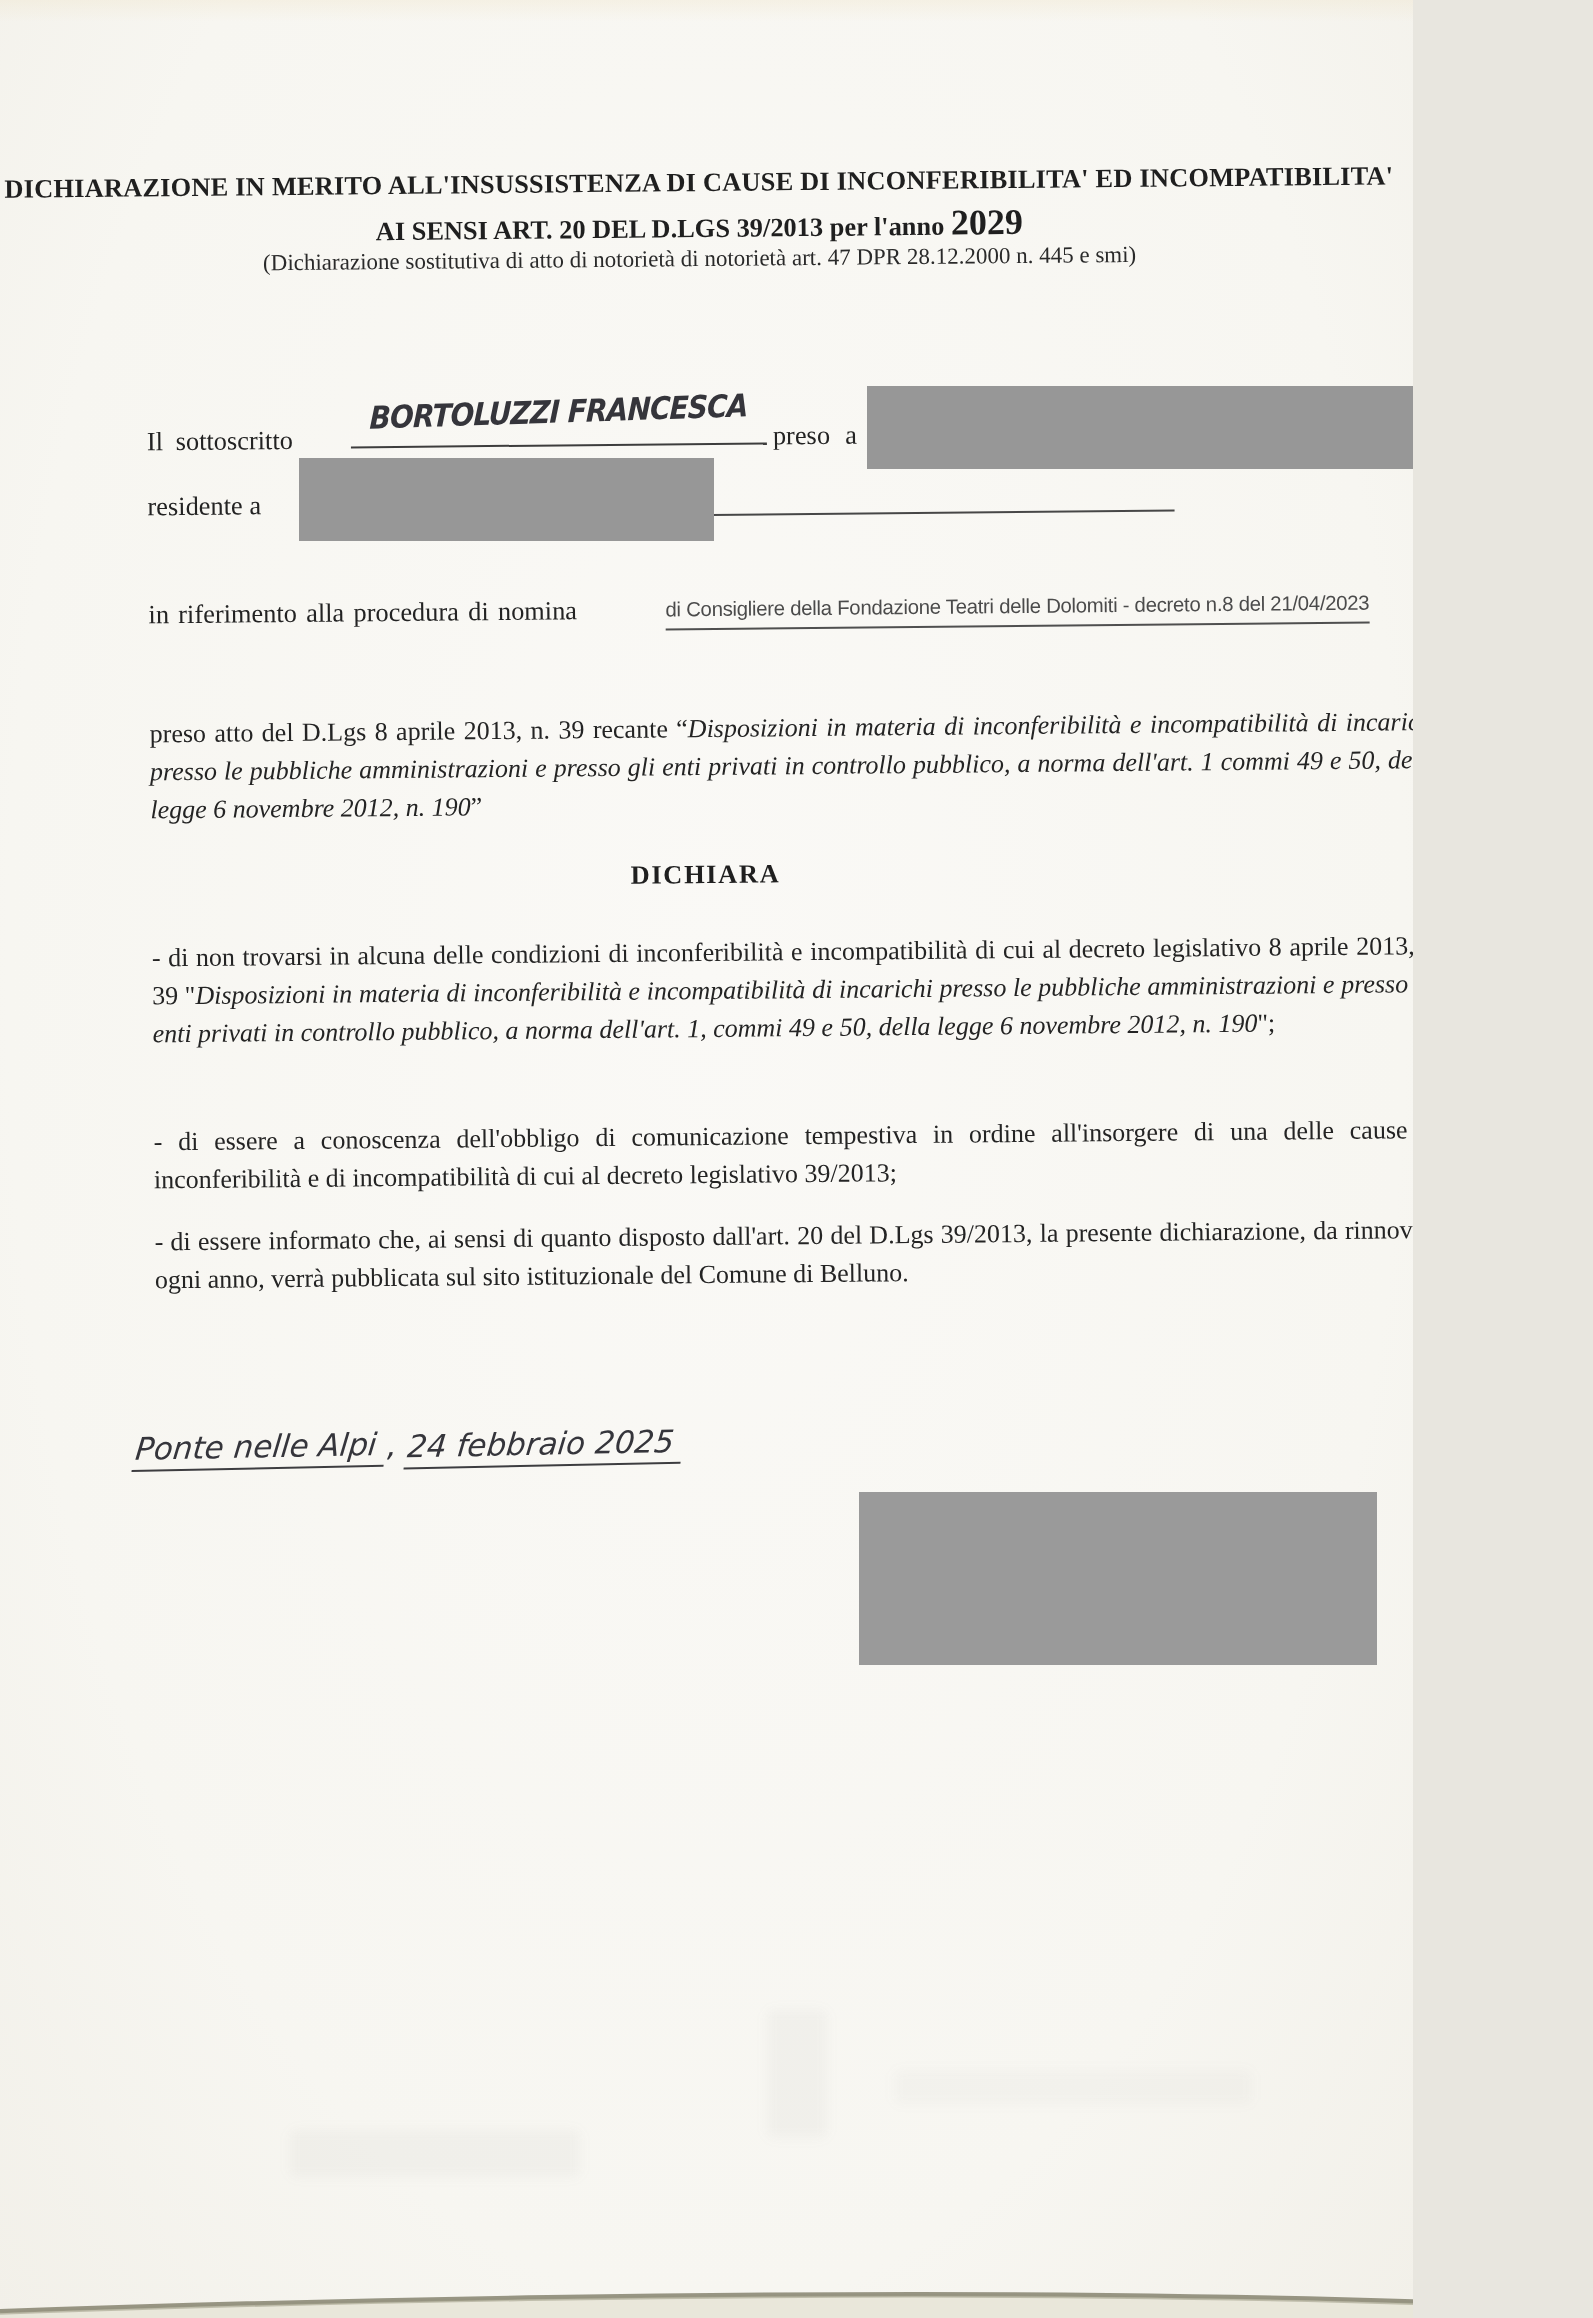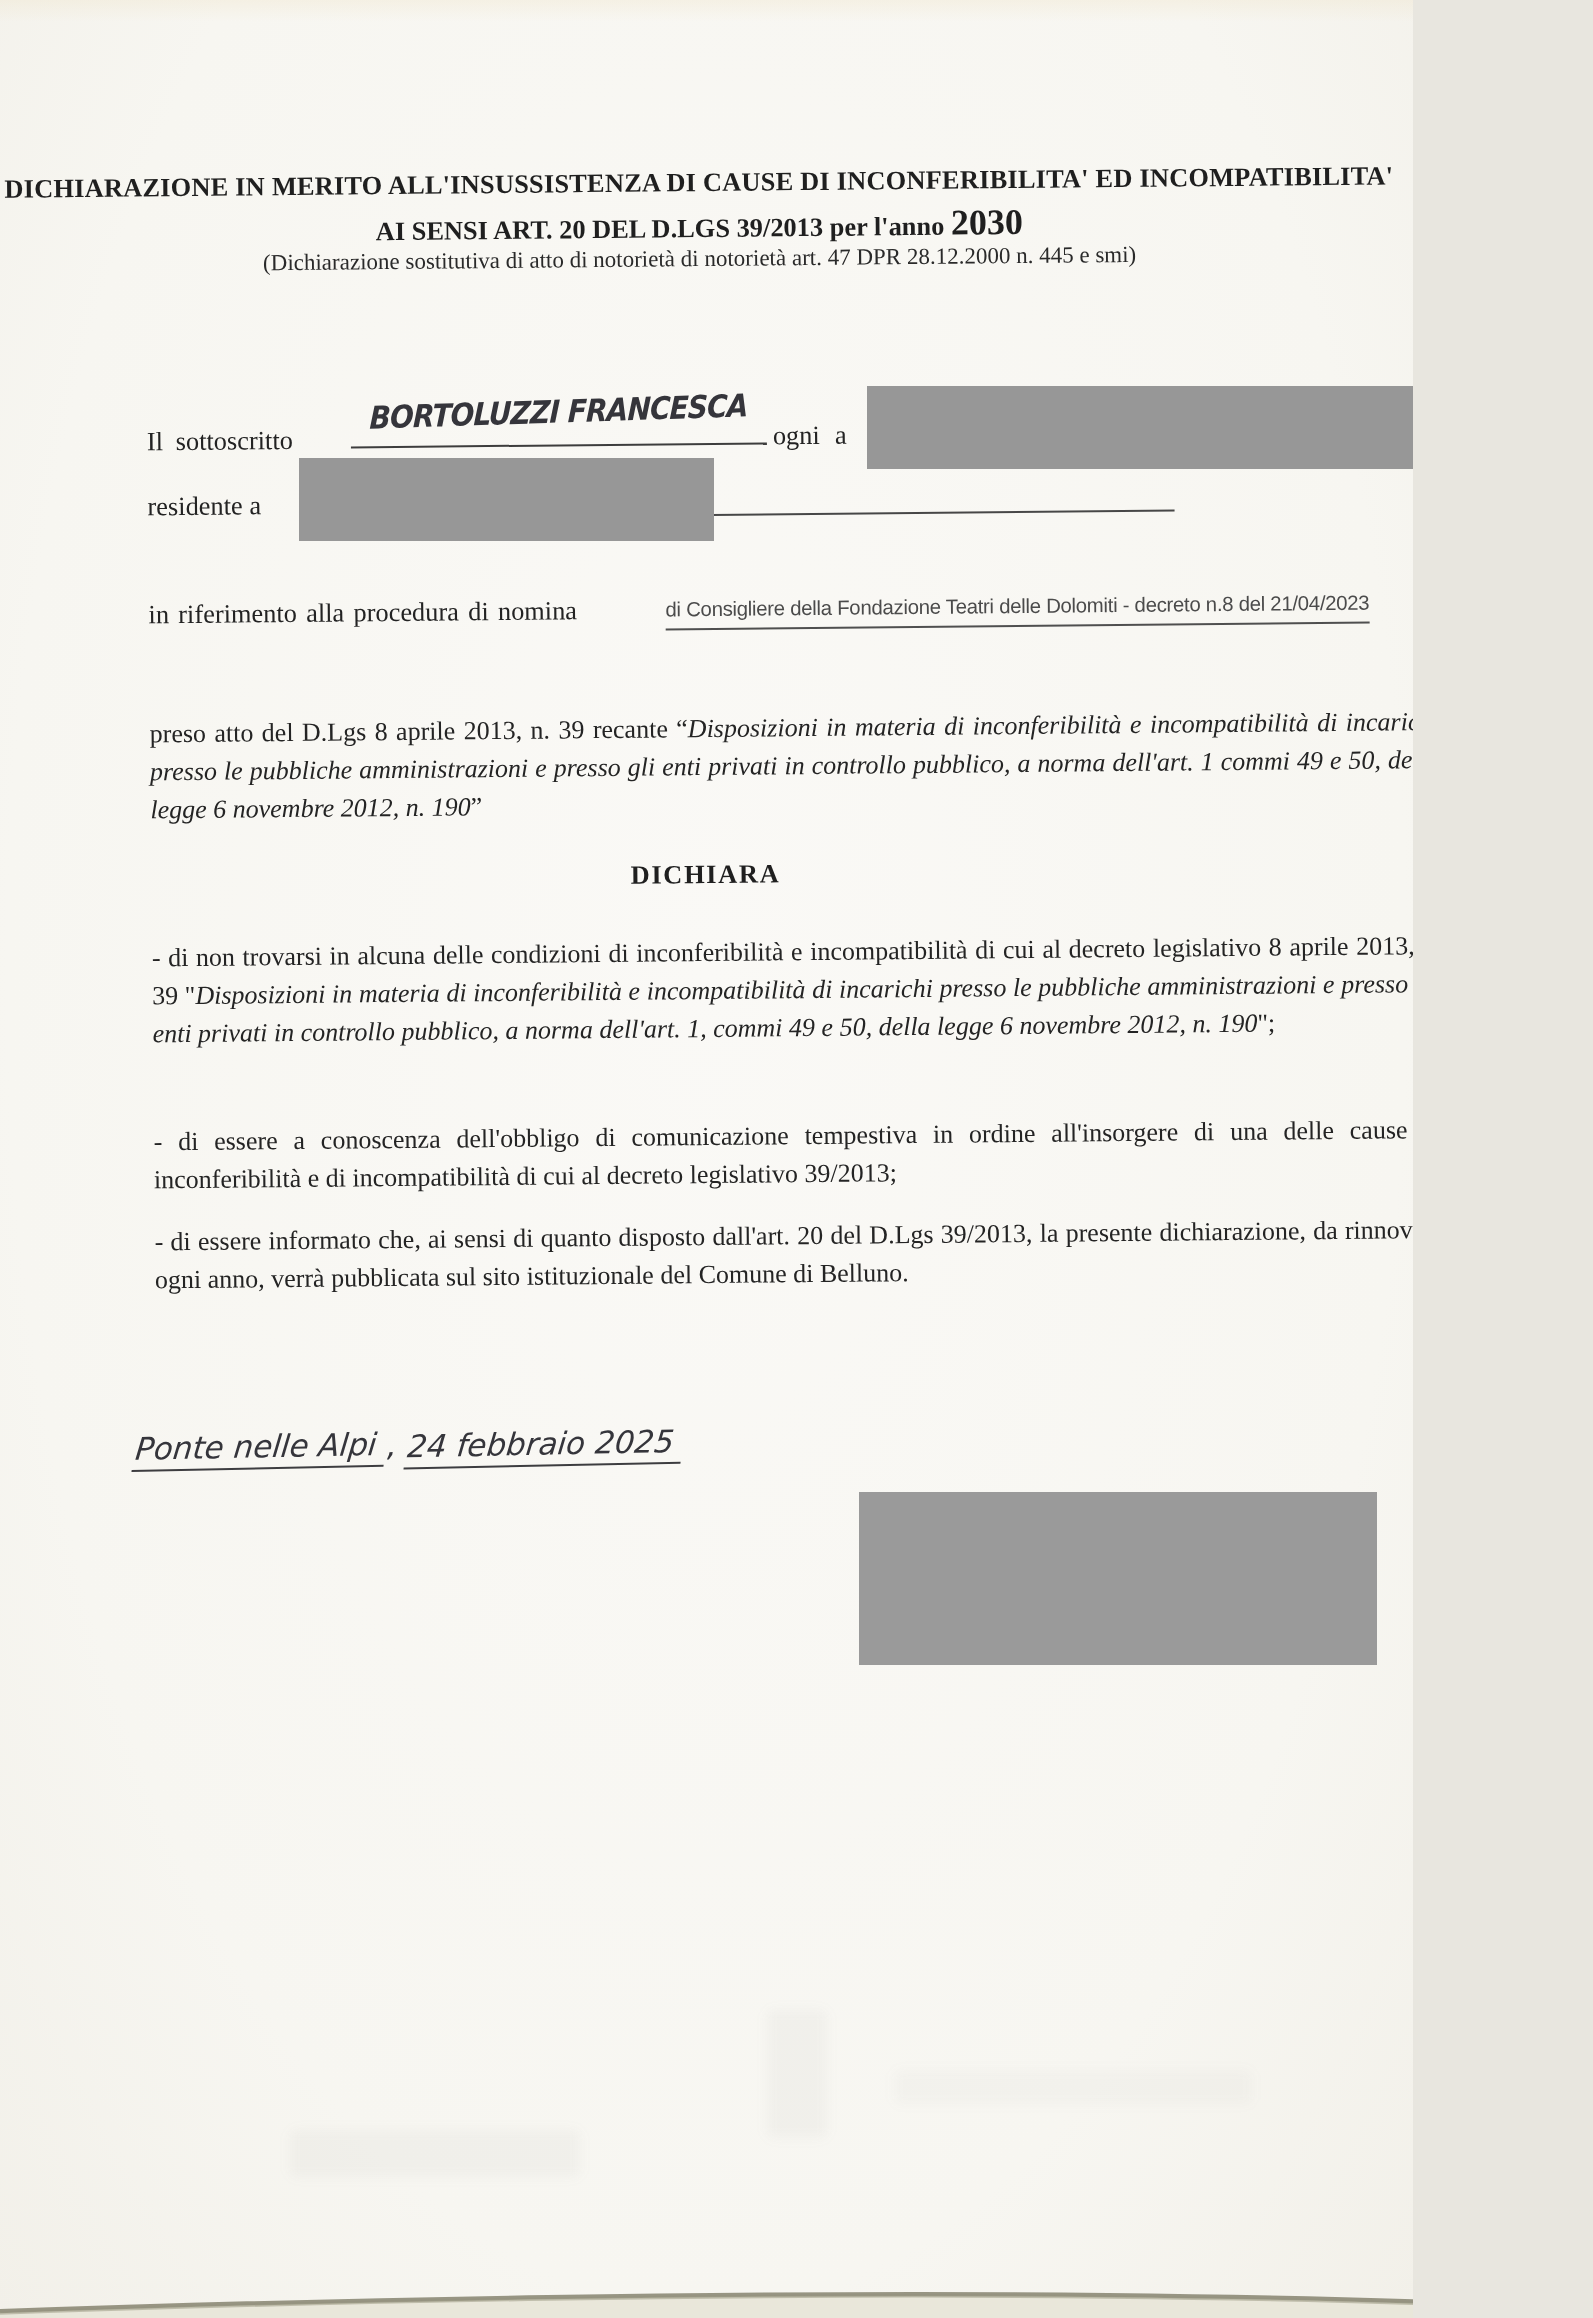--- a/index.html
+++ b/index.html
@@ -96,29 +96,29 @@
 </style>
 </head>
 <body>
 
 <div class="page">
 
   <div class="doc">
 
     <div class="abs title-l1">DICHIARAZIONE IN MERITO ALL'INSUSSISTENZA DI CAUSE DI INCONFERIBILITA' ED INCOMPATIBILITA'</div>
 
-    <div class="abs title-l2"><span>AI SENSI ART. 20 DEL D.LGS 39/2013 per l'anno </span><span class="title-year">2030</span></div>
+    <div class="abs title-l2"><span>AI SENSI ART. 20 DEL D.LGS 39/2013 per l'anno </span><span class="title-year">2029</span></div>
 
     <div class="abs title-l3">(Dichiarazione sostitutiva di atto di notorietà di notorietà art. 47 DPR 28.12.2000 n. 445 e smi)</div>
 
     <div class="abs label row-sottoscritto-label">Il sottoscritto</div>
 
     <div class="abs name-blank"><span class="hand name-hand">BORTOLUZZI FRANCESCA</span></div>
 
-    <div class="abs label born-label">ogni a</div>
+    <div class="abs label born-label">preso a</div>
 
     <div class="abs label resident-label">residente a</div>
 
     <div class="abs residence-line"></div>
 
     <div class="abs label proc-label">in riferimento alla procedura di nomina</div>
 
     <div class="abs proc-value">di Consigliere della Fondazione Teatri delle Dolomiti - decreto n.8 del 21/04/2023</div>
 
     <div class="abs para p-preso"><span>preso atto del D.Lgs 8 aprile 2013, n. 39 recante “</span><span class="it">Disposizioni in materia di inconferibilità e incompatibilità di incarichi presso le pubbliche amministrazioni e presso gli enti privati in controllo pubblico, a norma dell'art. 1 commi 49 e 50, della legge 6 novembre 2012, n. 190</span><span>”</span></div>

